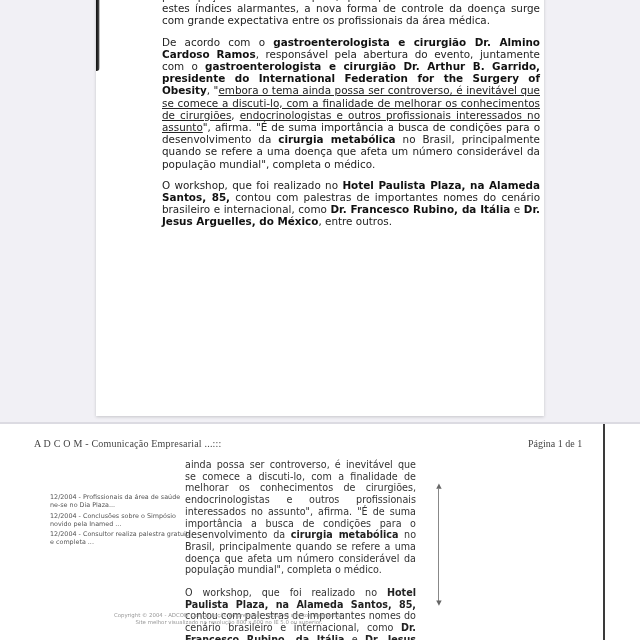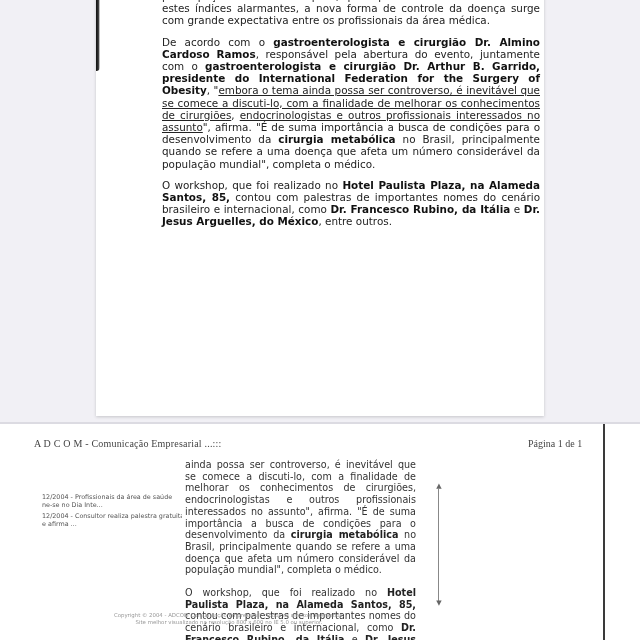--- a/index.html
+++ b/index.html
@@ -53,21 +53,21 @@
     .site-title {
       position: absolute; left: 30px; top: 12px;
       font-family: "Liberation Serif", serif; font-size: 10px; color: #444;
       letter-spacing: 0.2px;
     }
     .page-count {
       position: absolute; left: 524px; top: 12px;
       font-family: "Liberation Serif", serif; font-size: 10px; color: #444;
     }
     .news-list {
-      position: absolute; left: 38px; top: 67px; width: 140px;
+      position: absolute; left: 46px; top: 67px; width: 140px;
       font-size: 6.4px; line-height: 8px; color: #555;
     }
     .news-item { margin-bottom: 2.6px; cursor: pointer; }
     .news-item span { display: block; white-space: nowrap; overflow: hidden; }
     .article {
       position: absolute; left: 181px; top: 33px; width: 236px;
       font-size: 9.6px; line-height: 11.7px; color: #333;
       text-align: justify;
     }
     .article p { margin: 0 5px 11px 0; }
@@ -113,25 +113,29 @@
 </div>
 
 <div class="bottom-panel">
   <div class="web-frame">
     <div class="site-title">A D C O M - Comunicação Empresarial ...:::</div>
     <div class="page-count">Página 1 de 1</div>
 
     <div class="news-list">
       <div class="news-item">
         <span>12/2004 - Profissionais da área de saúde</span>
-        <span>ne-se no Dia Inte...</span>
+        <span>ne-se no Dia Plaza...</span>
+      </div>
+      <div class="news-item">
+        <span>12/2004 - Conclusões sobre o Simpósio</span>
+        <span>novido pela Inamed ...</span>
       </div>
       <div class="news-item">
         <span>12/2004 - Consultor realiza palestra gratuita</span>
-        <span>e afirma ...</span>
+        <span>e completa ...</span>
       </div>
     </div>
 
     <div class="article">
       <p>
         <span>ainda possa ser controverso, é inevitável que se comece a discuti-lo, com a finalidade de melhorar os conhecimentos de cirurgiões, endocrinologistas e outros profissionais interessados no assunto", afirma. "É de suma importância a busca de condições para o desenvolvimento da </span><b>cirurgia metabólica</b><span> no Brasil, principalmente quando se refere a uma doença que afeta um número considerável da população mundial", completa o médico.</span>
       </p>
       <p>
         <span>O workshop, que foi realizado no </span><b>Hotel Paulista Plaza, na Alameda Santos, 85,</b><span> contou com palestras de importantes nomes do cenário brasileiro e internacional, como </span><b>Dr. Francesco Rubino, da Itália</b><span> e </span><b>Dr. Jesus Arguelles, do México</b>
       </p>

